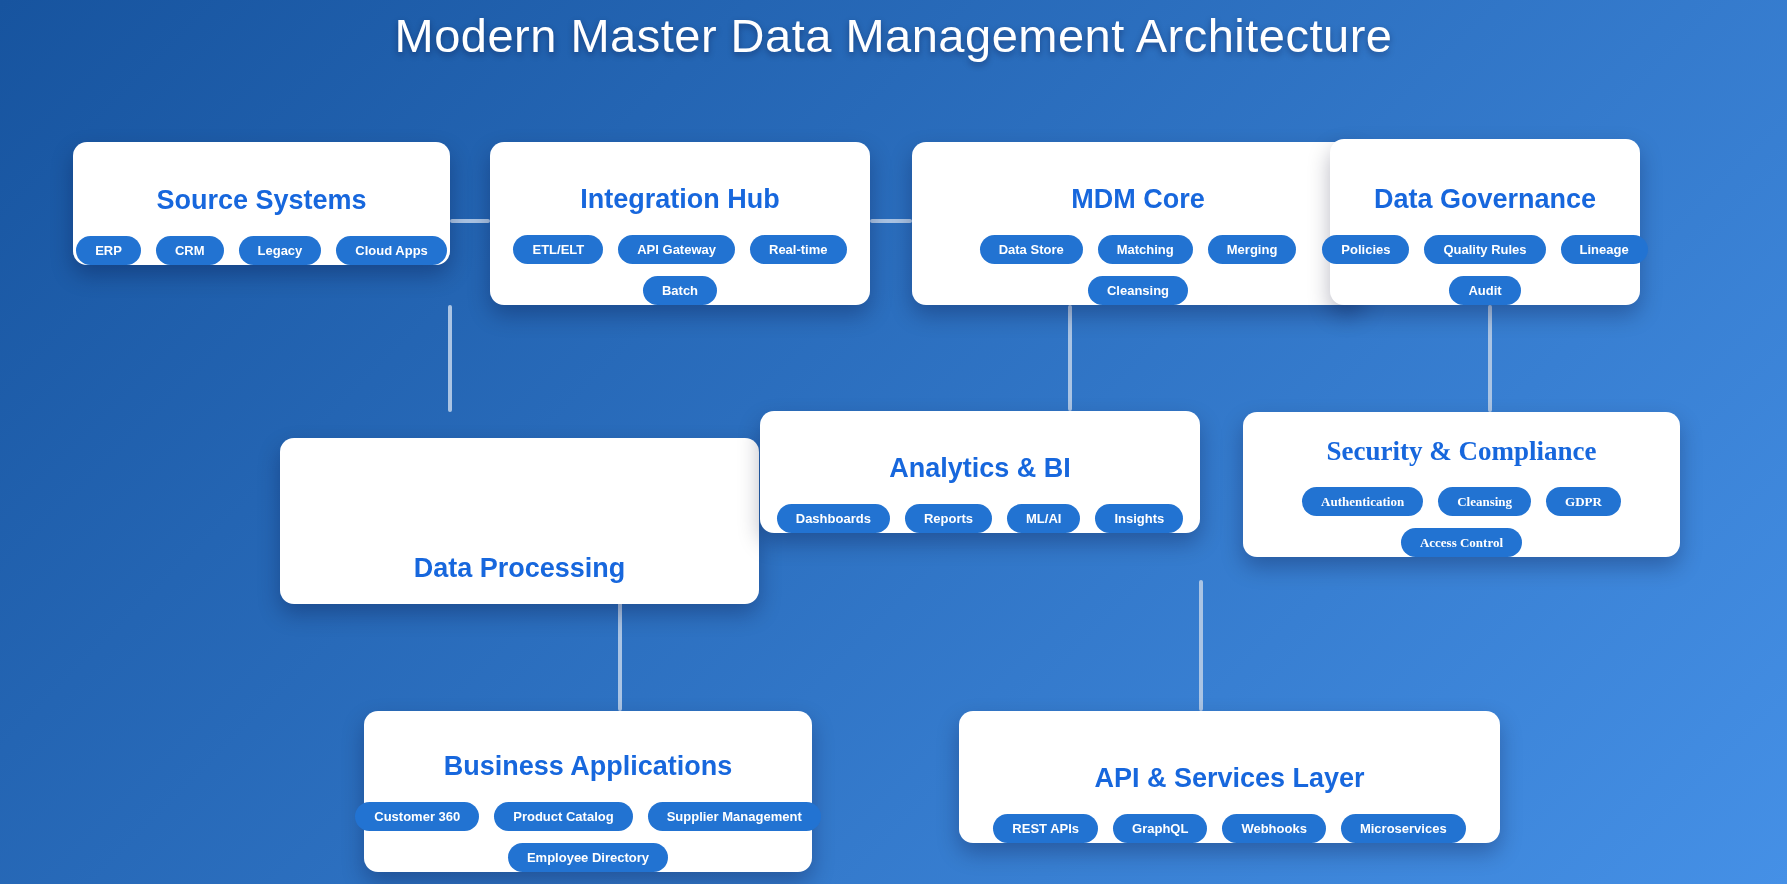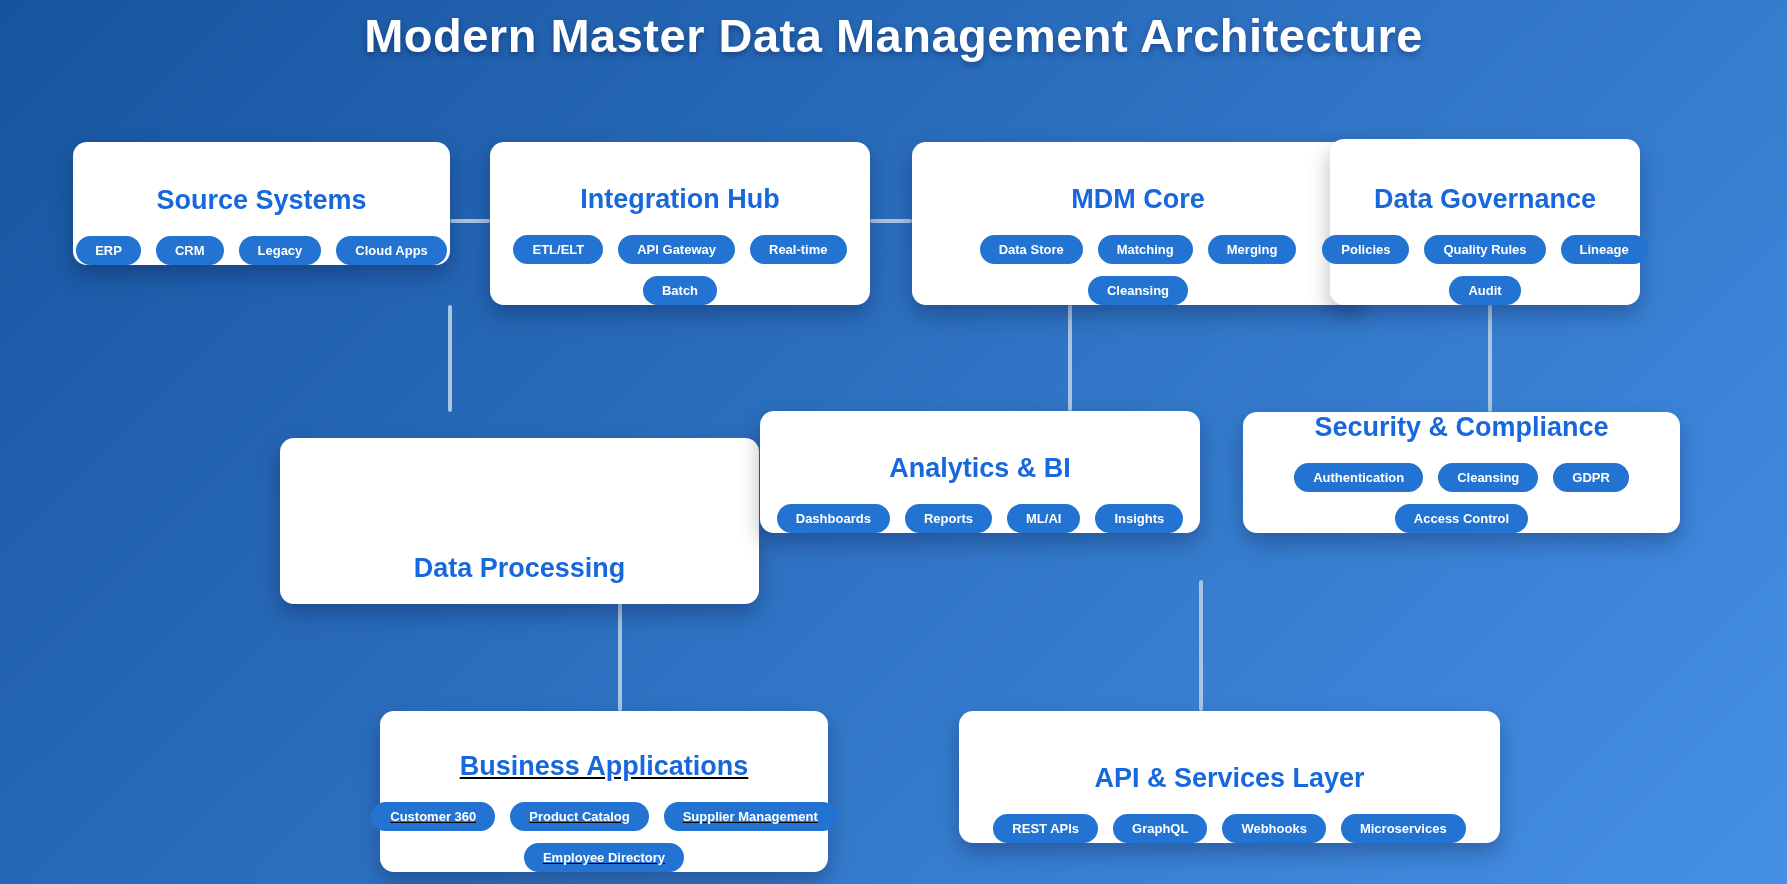--- a/index.html
+++ b/index.html
@@ -18,21 +18,21 @@
     position:relative;
     overflow:hidden;
     font-family:"Liberation Sans", sans-serif;
     background:linear-gradient(135deg,var(--bg-start) 0%, var(--bg-end) 100%);
   }
   .page-title{
     position:absolute;
     top:8px;left:0;width:100%;
     text-align:center;
     font-size:47px;
-    font-weight:700;
+    font-weight:400;
     color:var(--title);
     letter-spacing:.5px;
     text-shadow:0 3px 6px rgba(0,0,40,.35);
   }
   .box{
     position:absolute;
     background:var(--box-bg);
     border-radius:14px;
     box-shadow:0 10px 22px rgba(0,0,40,.28);
     display:flex;
@@ -74,22 +74,22 @@
     background:var(--connector);
     border-radius:2px;
   }
   
   .b-source        {left:73px;   top:142px; width:377px; height:123px;}
   .b-integration   {left:490px;  top:142px; width:380px; height:163px;}
   .b-mdm           {left:912px;  top:142px; width:452px; height:163px;}
   .b-governance    {left:1330px; top:139px; width:310px; height:166px;}
   .b-processing    {left:280px;  top:392px; width:479px; height:166px;margin-top:46px;}
   .b-analytics     {left:760px;  top:411px; width:440px; height:122px;}
-  .b-security      {left:1243px; top:412px; width:437px; height:121px;}
-  .b-business      {left:380px;  top:711px; width:448px; height:161px;text-decoration:underline;}
+  .b-security      {left:1243px; top:412px; width:437px; height:145px;font-family:Liberation Serif, serif;}
+  .b-business      {left:364px;  top:711px; width:448px; height:161px;}
   .b-api           {left:959px;  top:711px; width:541px; height:132px;}
   
   .c-h1{left:450px;  top:219px; width:40px;  height:4px;}
   .c-h2{left:870px;  top:219px; width:42px;  height:4px;}
   .c-h3{left:1292px; top:219px; width:38px;  height:4px;}
   .c-v1{left:448px;  top:305px; width:4px;   height:107px;}
   .c-v2{left:1068px; top:305px; width:4px;   height:106px;}
   .c-v3{left:1488px; top:305px; width:4px;   height:107px;}
   .c-v4{left:618px;  top:578px; width:4px;   height:133px;}
   .c-v5{left:1199px; top:580px; width:4px;   height:131px;}

